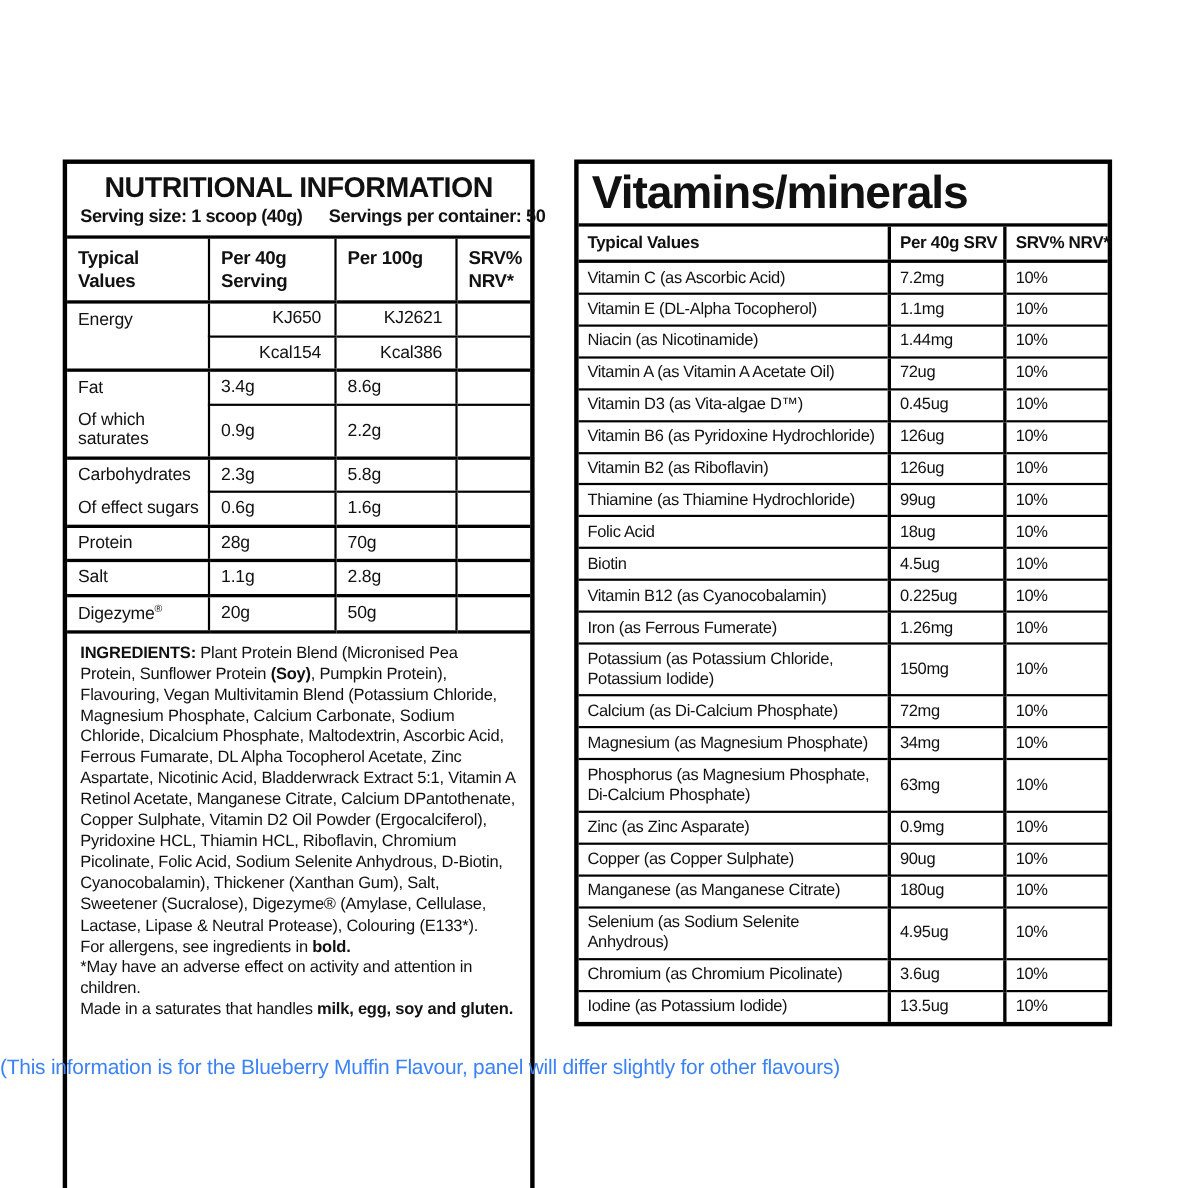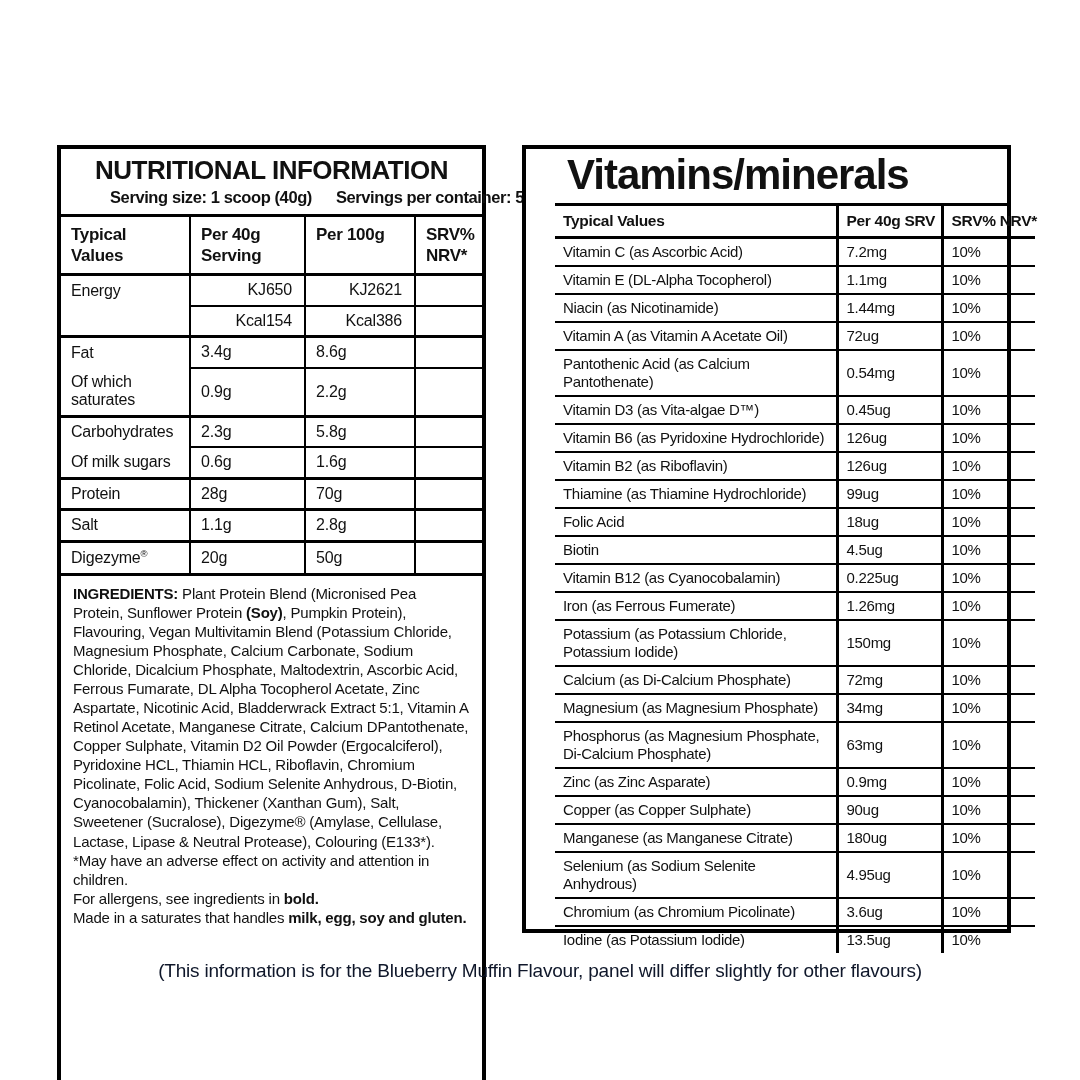--- a/index.html
+++ b/index.html
@@ -7,31 +7,31 @@
     position:relative; width:1080px; height:1080px; background:#ffffff;
     font-family:"Liberation Sans","DejaVu Sans",sans-serif; color:#111;
     overflow:hidden;
   }
   .panel {
     position:absolute; top:145px; box-sizing:border-box;
     border:4px solid #000; background:#fff;
     display:flex; flex-direction:column;
   }
   .panel.left  { left:57px;  width:429px; height:976px; }
-  .panel.right { left:522px; width:489px; height:788px;padding-left:29px; }
+  .panel.right { left:522px; width:489px; height:788px; }
 
   
   .nutri-head { border-bottom:3px solid #000; padding:5px 12px 7px; }
   .nutri-title {
     margin:2px 0 0; font-size:26px; font-weight:bold; letter-spacing:-0.5px;
     text-align:center; line-height:1.1; white-space:nowrap;
   }
   .serving-line {
     display:flex; gap:24px; margin-top:3px;
-    font-size:16.5px; font-weight:600; letter-spacing:-0.4px; white-space:nowrap;margin-left:37px;
+    font-size:16.5px; font-weight:600; letter-spacing:-0.4px; white-space:nowrap;
   }
   table.nutri { border-collapse:collapse; table-layout:fixed; width:100%; }
   .nutri th, .nutri td { border-left:2px solid #000; box-sizing:border-box; }
   .nutri th:first-child, .nutri td:first-child { border-left:none; }
   .nutri th {
     border-bottom:3px solid #000; text-align:left; vertical-align:top;
     font-size:17px; font-weight:bold; letter-spacing:-0.3px;
     padding:7px 2px 7px 10px; white-space:pre-line; line-height:1.25;
   }
   .nutri td {
@@ -66,21 +66,21 @@
   .vit td {
     border-bottom:2px solid #000; font-size:15px; letter-spacing:-0.3px;
     line-height:1.2; padding:4px 4px 4px 8px;
   }
   .vit td.name { white-space:pre-line;margin-left:33px; }
   .vit tr:last-child td { border-bottom:none; }
 
   
   .caption {
     position:absolute; left:0; right:0; top:960px; margin:0;
-    text-align:center; font-size:19px; letter-spacing:-0.2px; color:#0f172a;
+    text-align:left; font-size:19px; letter-spacing:-0.2px; color:#3b82f6;
   }
 </style>
 </head>
 <body>
 
 <div class="canvas">
 
   <section class="panel left">
     <header class="nutri-head">
       <h1 class="nutri-title">NUTRITIONAL INFORMATION</h1>
@@ -153,21 +153,21 @@
             <td class="c-val grp">2.2g</td>
             <td class="c-srv grp"></td>
           </tr>
           <tr>
             <td class="c-label nb">Carbohydrates</td>
             <td class="c-val">2.3g</td>
             <td class="c-val">5.8g</td>
             <td class="c-srv"></td>
           </tr>
           <tr>
-            <td class="c-label grp">Of milk sugars</td>
+            <td class="c-label grp">Of effect sugars</td>
             <td class="c-val grp">0.6g</td>
             <td class="c-val grp">1.6g</td>
             <td class="c-srv grp"></td>
           </tr>
           <tr>
             <td class="c-label grp">Protein</td>
             <td class="c-val grp">28g</td>
             <td class="c-val grp">70g</td>
             <td class="c-srv grp"></td>
           </tr>
@@ -182,22 +182,22 @@
             <td class="c-val grp">20g</td>
             <td class="c-val grp">50g</td>
             <td class="c-srv grp"></td>
           </tr>
         </tbody>
     </table>
 
     <div class="ingredients">
       <div><b>INGREDIENTS: </b><span>Plant Protein Blend (Micronised Pea Protein, Sunflower Protein </span><b>(Soy)</b><span>, Pumpkin Protein), Flavouring, Vegan Multivitamin Blend (Potassium Chloride, Magnesium Phosphate, Calcium Carbonate, Sodium Chloride, Dicalcium Phosphate, Maltodextrin, Ascorbic Acid, Ferrous Fumarate, DL Alpha Tocopherol Acetate, Zinc Aspartate, Nicotinic Acid, Bladderwrack Extract 5:1, Vitamin A Retinol Acetate, Manganese Citrate, Calcium DPantothenate, Copper Sulphate, Vitamin D2 Oil Powder (Ergocalciferol), Pyridoxine HCL, Thiamin HCL, Riboflavin, Chromium Picolinate, Folic Acid, Sodium Selenite Anhydrous, D-Biotin, Cyanocobalamin), Thickener (Xanthan Gum), Salt, Sweetener (Sucralose), Digezyme® (Amylase, Cellulase, Lactase, Lipase &amp; Neutral Protease), Colouring (E133*).</span></div>
       <div>
+          <div class="ing-note"><span>For allergens, see ingredients in </span><b>bold.</b></div>
           <div class="ing-note"><span>*May have an adverse effect on activity and attention in children.</span></div>
-          <div class="ing-note"><span>For allergens, see ingredients in </span><b>bold.</b></div>
           <div class="ing-note"><span>Made in a saturates that handles </span><b>milk, egg, soy and gluten.</b></div>
         </div>
     </div>
   </section>
 
   <section class="panel right">
     <header class="vit-head">
       <h2 class="vit-title">Vitamins/minerals</h2>
     </header>
     <table class="vit">
@@ -228,26 +228,20 @@
             <td class="name">Niacin (as Nicotinamide)</td>
             <td class="amount">1.44mg</td>
             <td class="nrv">10%</td>
           </tr>
           <tr>
             <td class="name">Vitamin A (as Vitamin A Acetate Oil)</td>
             <td class="amount">72ug</td>
             <td class="nrv">10%</td>
           </tr>
           <tr>
-            <td class="name">Pantothenic Acid (as Calcium
-Pantothenate)</td>
-            <td class="amount">0.54mg</td>
-            <td class="nrv">10%</td>
-          </tr>
-          <tr>
             <td class="name">Vitamin D3 (as Vita-algae D™)</td>
             <td class="amount">0.45ug</td>
             <td class="nrv">10%</td>
           </tr>
           <tr>
             <td class="name">Vitamin B6 (as Pyridoxine Hydrochloride)</td>
             <td class="amount">126ug</td>
             <td class="nrv">10%</td>
           </tr>
           <tr>

